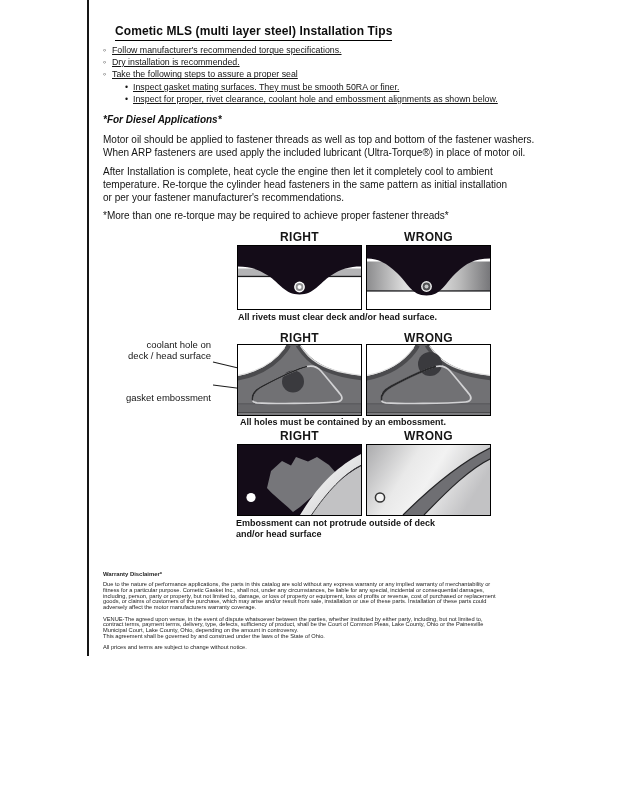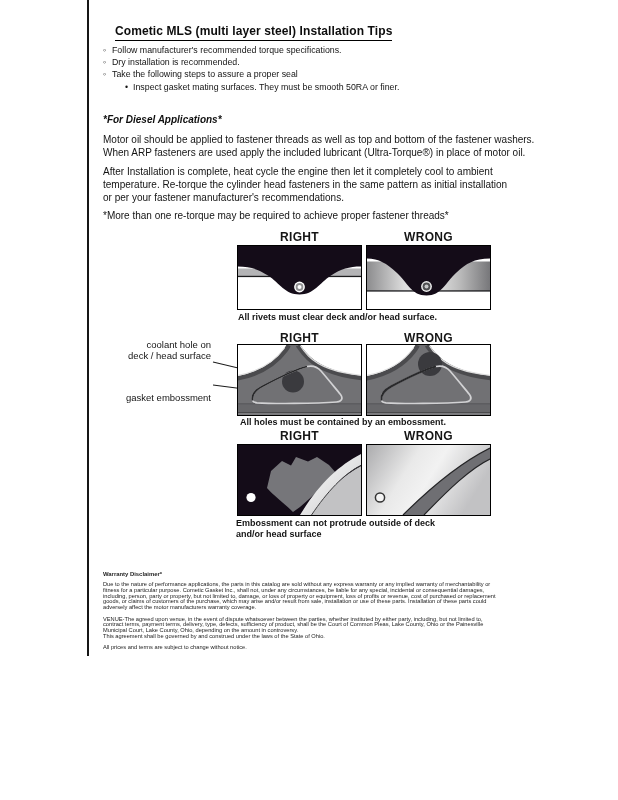--- a/index.html
+++ b/index.html
@@ -2,21 +2,21 @@
 <html><head>
 <meta charset="utf-8">
 <style>
   html,body{margin:0;padding:0;background:#fff;}
   .page{position:relative;width:618px;height:656px;background:#ffffff;overflow:hidden;
         font-family:"Liberation Sans","DejaVu Sans",sans-serif;color:#111;}
   .vrule{position:absolute;left:87px;top:0;width:1.5px;height:757px;background:#161616;}
   .title{position:absolute;left:115px;top:24px;margin:0;font-size:12px;font-weight:bold;
          color:#0d0d0d;border-bottom:1.6px solid #000;padding-bottom:2px;letter-spacing:.1px;}
   .tips{position:absolute;left:103px;top:44px;font-size:8.8px;line-height:12.2px;color:#141414;}
-  .tip{white-space:nowrap;}
+  .tip{white-space:nowrap;text-decoration:underline;}
   .tip .mk{display:inline-block;width:9px;}
   .tip.l2{margin-left:22px;}
   .tip.l2 .mk{width:8px;}
   .diesel-h{position:absolute;left:103px;top:114px;font-size:10px;font-weight:bold;color:#0f0f0f;font-style:italic;}
   .para{position:absolute;left:103px;width:480px;font-size:10px;line-height:13px;
         white-space:pre-line;color:#141414;}
   .para.p1{top:133px;}
   .para.p2{top:165px;}
   .para.note{top:209px;}
   .dgt{position:absolute;width:123px;text-align:center;font-weight:bold;font-size:12px;
@@ -46,20 +46,21 @@
 <div class="page">
   <div class="vrule"></div>
 
   <h1 class="title">Cometic MLS (multi layer steel) Installation Tips</h1>
 
   <div class="tips">
     <div class="tip l1"><span class="mk">◦</span><span>Follow manufacturer's recommended torque specifications.</span></div>
     <div class="tip l1"><span class="mk">◦</span><span>Dry installation is recommended.</span></div>
     <div class="tip l1"><span class="mk">◦</span><span>Take the following steps to assure a proper seal</span></div>
     <div class="tip l2"><span class="mk">•</span><span>Inspect gasket mating surfaces.  They must be smooth 50RA or finer.</span></div>
+    <div class="tip l2"><span class="mk">•</span><span>Inspect for proper, rivet clearance, coolant hole and embossment alignments as shown below.</span></div>
   </div>
 
   <div class="diesel-h">*For Diesel Applications*</div>
   <div class="para p1">Motor oil should be applied to fastener threads as well as top and bottom of the fastener washers.
 When ARP fasteners are used apply the included lubricant (Ultra-Torque®) in place of motor oil.</div>
   <div class="para p2">After Installation is complete, heat cycle the engine then let it completely cool to ambient
 temperature. Re-torque the cylinder head fasteners in the same pattern as initial installation
 or per your fastener manufacturer's recommendations.</div>
   <div class="para note">*More than one re-torque may be required to achieve proper fastener threads*</div>
 

